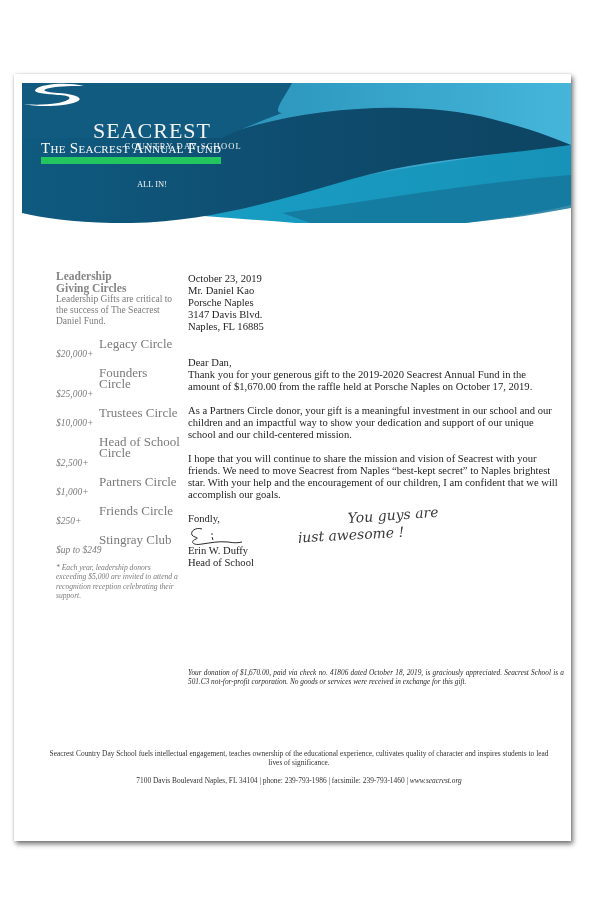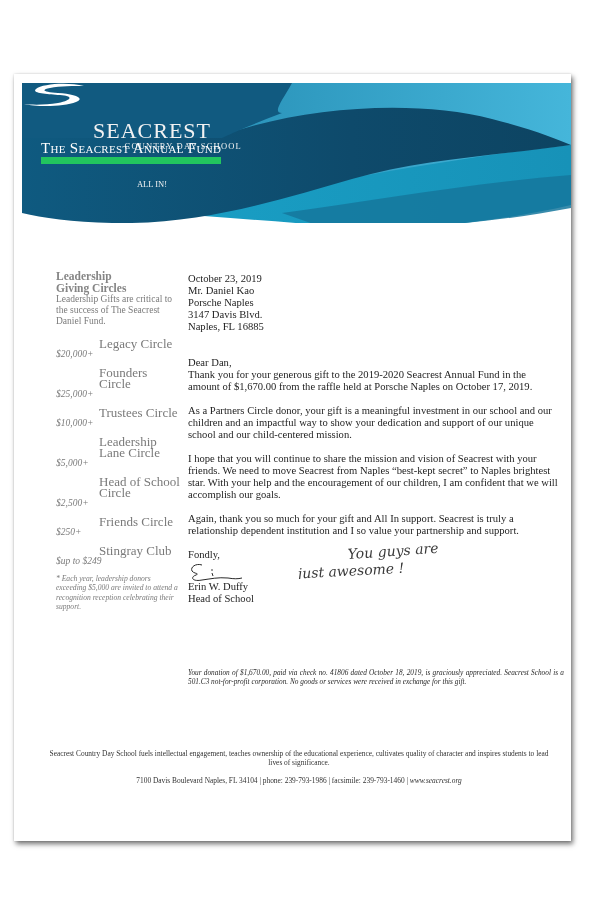--- a/index.html
+++ b/index.html
@@ -124,26 +124,26 @@
     </div>
     <div class="circle">
       <div class="circle-name">Founders Circle</div>
       <div class="circle-amount">$25,000+</div>
     </div>
     <div class="circle">
       <div class="circle-name">Trustees Circle</div>
       <div class="circle-amount">$10,000+</div>
     </div>
     <div class="circle">
-      <div class="circle-name">Leadership Lane Circle</div>
-      <div class="circle-amount">$5,000+</div>
+      <div class="circle-name">Head of School Circle</div>
+      <div class="circle-amount">$2,500+</div>
     </div>
     <div class="circle">
-      <div class="circle-name">Head of School Circle</div>
-      <div class="circle-amount">$2,500+</div>
+      <div class="circle-name">Partners Circle</div>
+      <div class="circle-amount">$1,000+</div>
     </div>
     <div class="circle">
       <div class="circle-name">Friends Circle</div>
       <div class="circle-amount">$250+</div>
     </div>
     <div class="circle">
       <div class="circle-name">Stingray Club</div>
       <div class="circle-amount">$up to $249</div>
     </div>
 
@@ -155,21 +155,20 @@
     <div class="address">
       <p>Mr. Daniel Kao</p>
       <p>Porsche Naples</p>
       <p>3147 Davis Blvd.</p>
       <p>Naples, FL 16885</p>
     </div>
     <p class="salutation">Dear Dan,</p>
     <p class="para">Thank you for your generous gift to the 2019-2020 Seacrest Annual Fund in the amount of $1,670.00 from the raffle held at Porsche Naples on October 17, 2019.</p>
     <p class="para">As a Partners Circle donor, your gift is a meaningful investment in our school and our children and an impactful way to show your dedication and support of our unique school and our child-centered mission.</p>
     <p class="para">I hope that you will continue to share the mission and vision of Seacrest with your friends.  We need to move Seacrest from Naples “best-kept secret” to Naples brightest star. With your help and the encouragement of our children, I am confident that we will accomplish our goals.</p>
-    <p class="para">Again, thank you so much for your gift and All In support.  Seacrest is truly a relationship dependent institution and I so value your partnership and support.</p>
 
     <p class="closing">Fondly,</p>
     <div class="signature-art">
       <svg width="60" height="22" viewBox="0 0 60 22">
         <path d="M14,4 C8,2 2,6 4,10 C6,13 12,12 8,14 C2,16 4,21 14,19 C22,18 30,16 40,17 C46,18 50,18 54,17" fill="none" stroke="#2a2a2a" stroke-width="1"></path>
         <path d="M24,12 L25,15" stroke="#2a2a2a" stroke-width="1"></path>
         <circle cx="24" cy="9" r="0.8" fill="#2a2a2a"></circle>
       </svg>
       <svg class="handnote" width="200" height="36" viewBox="0 0 200 36">
         <text x="56" y="13" font-family="DejaVu Serif, serif" font-style="italic" font-size="14" fill="#3a3a3a" transform="rotate(-4 100 13)">You guys are</text>

